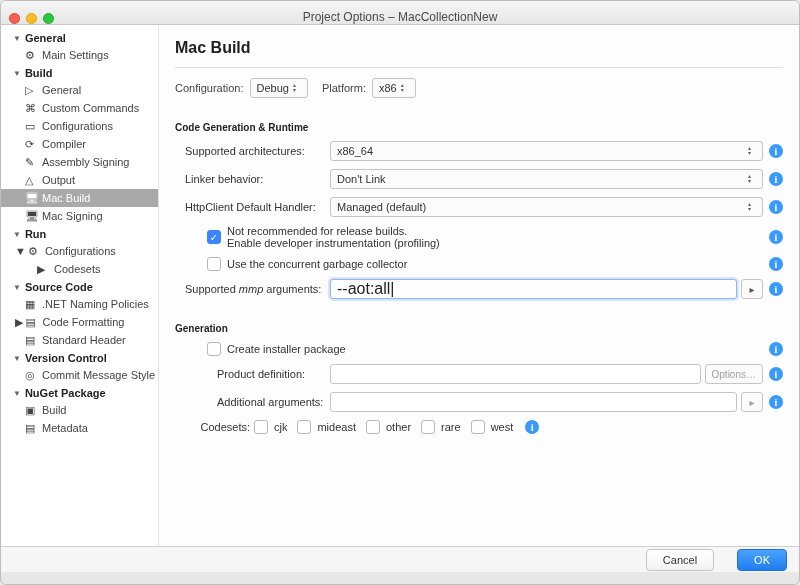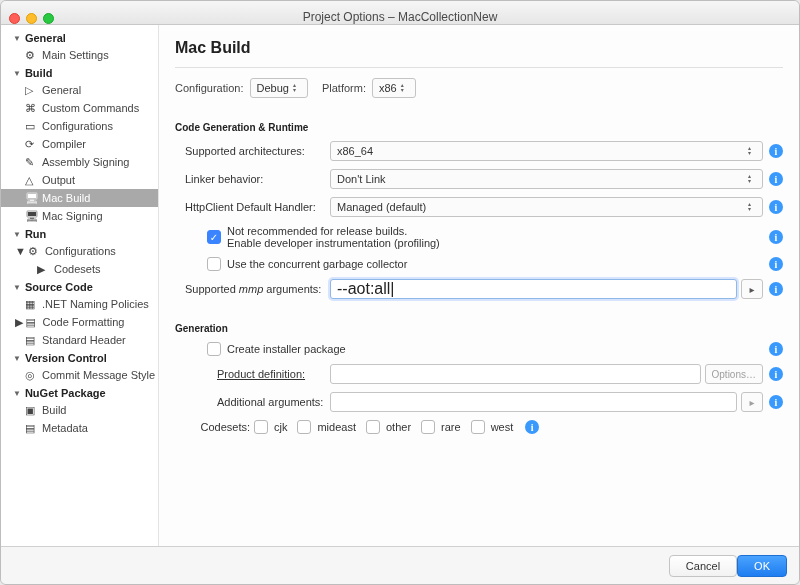--- a/index.html
+++ b/index.html
@@ -124,22 +124,22 @@
   .small-btn {
     height:20px; min-width:22px; border:1px solid #c4c4c4; border-radius:3px;
     background:#fbfbfb; margin-left:4px; display:flex; align-items:center; justify-content:center;
     font-size:10px; color:#555; padding: 0 6px;
   }
   .disabled-txt { color:#a0a0a0; }
   .codeset-row { display:flex; align-items:center; gap:4px; margin-left:0; }
   .codeset-row .cs-lbl { width:75px; }
   .codeset-row .opt { display:flex; align-items:center; margin-right:6px; }
   .footer {
-    height: 38px; background:#f6f6f6; border-top:1px solid #d0d0d0;
-    display:flex; justify-content:flex-end; align-items:center; padding:0 12px; gap:0;
+    height: 26px; background:#f6f6f6; border-top:1px solid #d0d0d0;
+    display:flex; justify-content:flex-end; align-items:center; padding:0 12px; gap:23px;
   }
   .btn {
     height:22px; padding:0 16px; border:1px solid #c4c4c4; border-radius:4px;
     background:linear-gradient(#fff,#f2f2f2); font-size:11px; color:#333;
     display:flex; align-items:center;
   }
   .btn.primary {
     background: linear-gradient(#4aa3ff,#1e7df0); border-color:#1e6fd4; color:#fff;
   }
   em.m { font-style: italic; }
@@ -336,21 +336,21 @@
     <div class="sect-h">Generation</div>
 
     <div class="form-row">
       <div class="lbl indent" style="width:32px"></div>
       <span class="chk"></span>
       <span>Create installer package</span>
       <div style="flex:1"></div>
       <div class="info">i</div>
     </div>
     <div class="form-row">
-      <div class="lbl indent disabled-txt" style="padding-left:42px;text-decoration:underline;">Product definition:</div>
+      <div class="lbl indent disabled-txt" style="padding-left:42px;">Product definition:</div>
       <div class="input-text plain"></div>
       <div class="small-btn">
           <span class="disabled-txt">Options…</span>
         </div>
       <div class="info">i</div>
     </div>
     <div class="form-row">
       <div class="lbl indent disabled-txt" style="padding-left:42px;">Additional arguments:</div>
       <div class="input-text plain"></div>
       <div class="small-btn">

